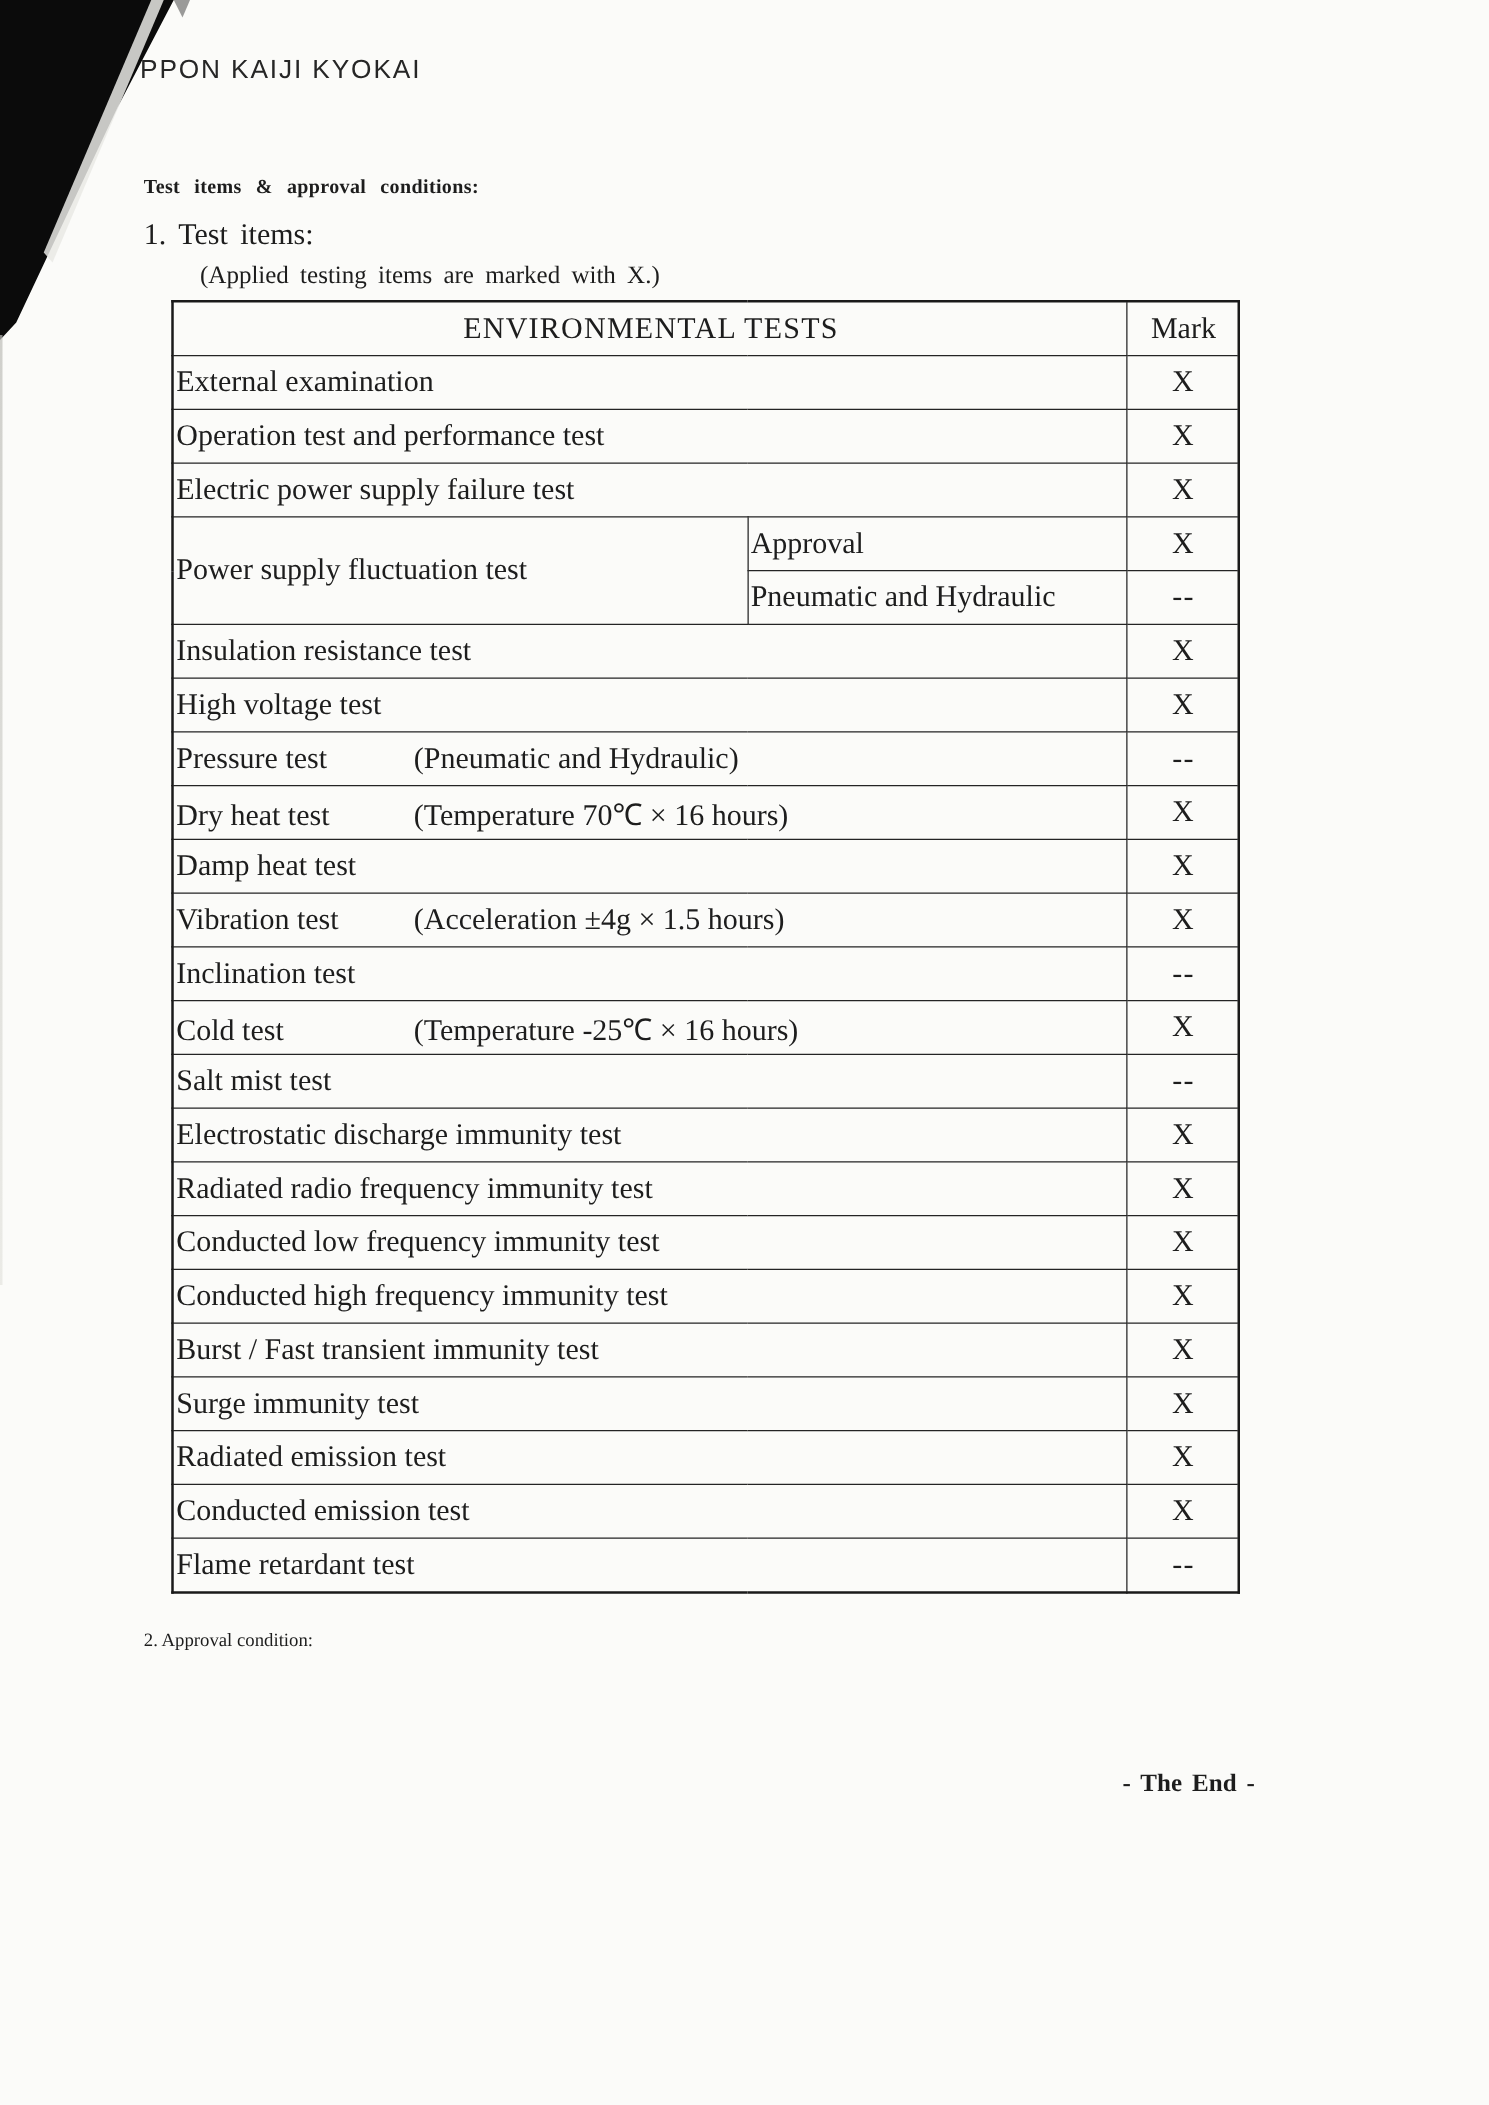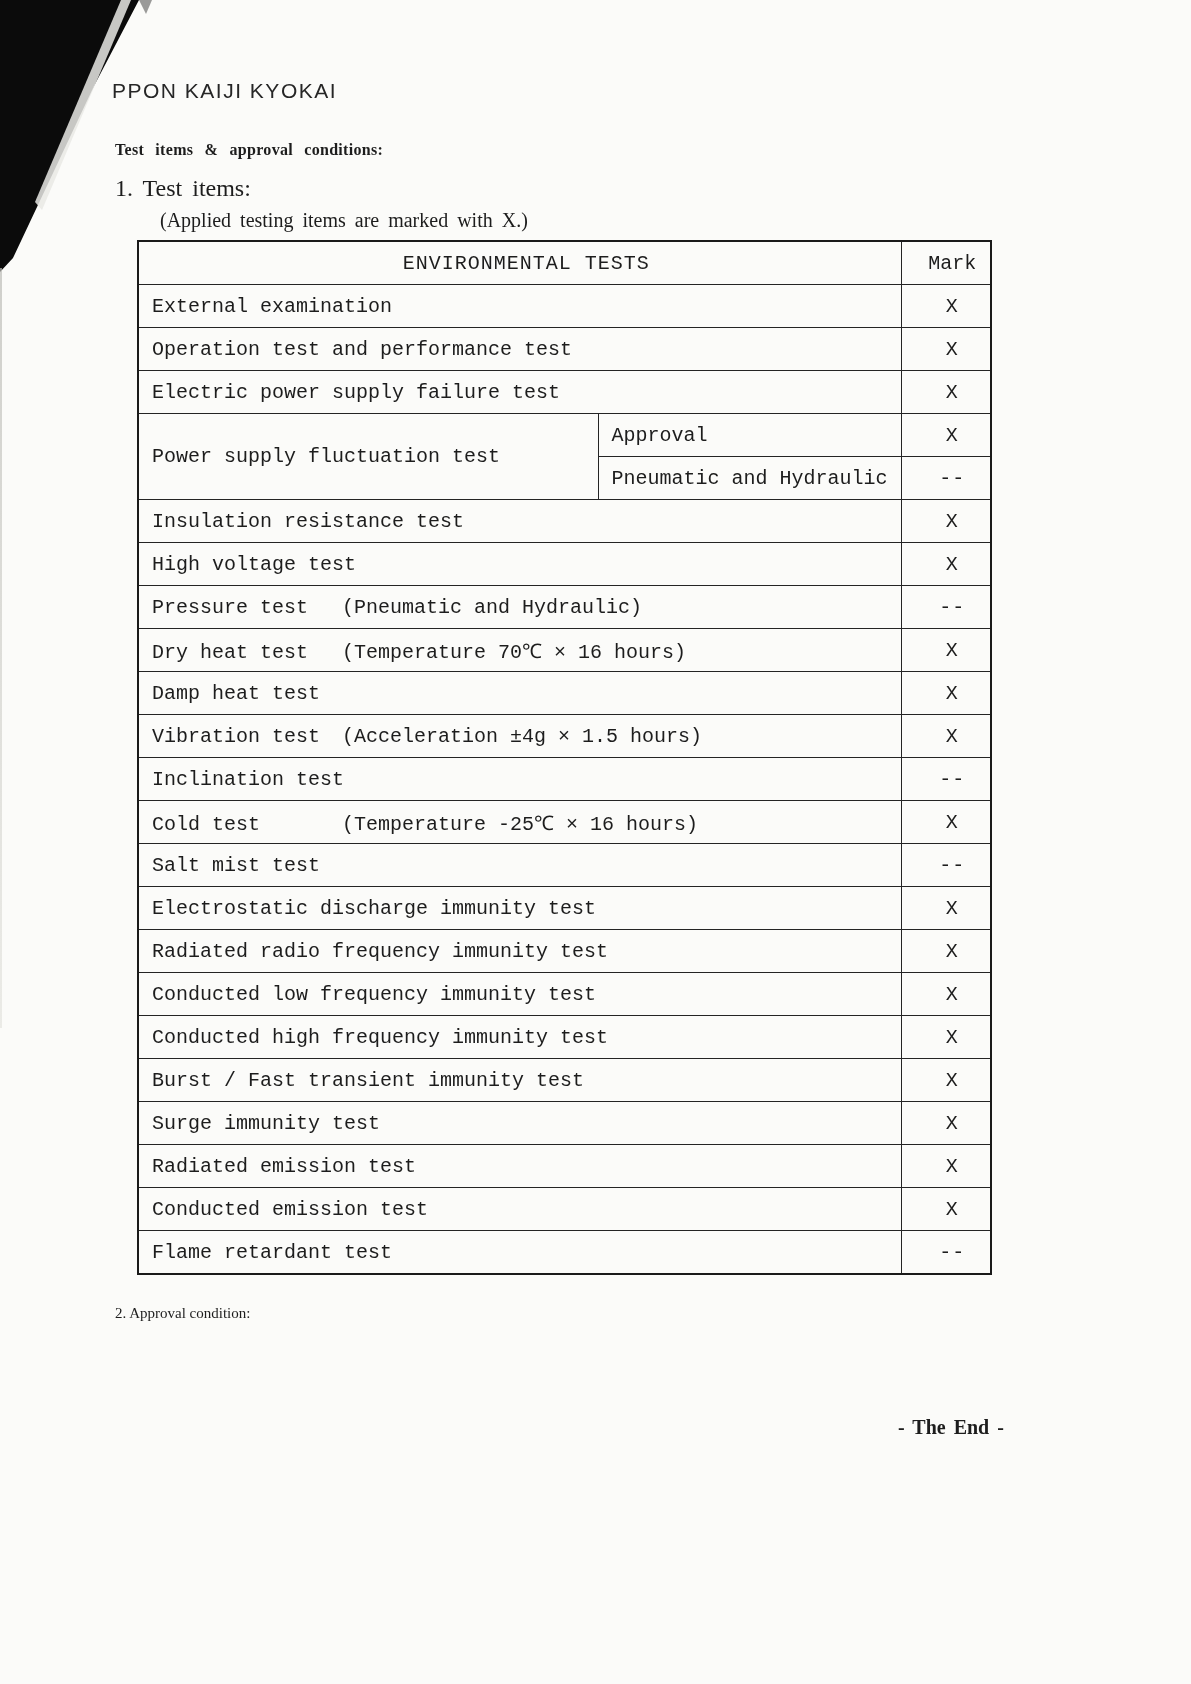--- a/index.html
+++ b/index.html
@@ -13,21 +13,21 @@
     overflow:hidden;
   }
   .corner-artifact { position:absolute; top:0; left:0; }
   .left-scan-edge {
     position:absolute; left:0; top:268px; width:2px; height:760px;
     background:linear-gradient(#bdbdb8, #e4e4df); opacity:.7;
   }
   .org-name {
     position:absolute; left:112px; top:44px;
     font-family:"Liberation Sans", sans-serif;
-    font-size:21px; letter-spacing:1.5px; color:#262626;margin-top:35px;
+    font-size:21px; letter-spacing:1.5px; color:#262626;
   }
   .sheet-line {
     position:absolute; left:113px; top:80px;
     font-size:20px; letter-spacing:.3px;
   }
   .section-title {
     position:absolute; left:115px; top:141px;
     font-size:16px; font-weight:bold; word-spacing:7px; letter-spacing:.3px;
   }
   .item1-label { position:absolute; left:115px; top:175px; font-size:24px; word-spacing:4px; }
@@ -38,26 +38,25 @@
     width:853px;
     border-collapse:collapse;
     table-layout:fixed;
     background:transparent;
   }
   table.tests, table.tests td {
     border:1.6px solid #242424;
   }
   table.tests { border:2.4px solid #1a1a1a; }
   table.tests td {
-    font-size:20px;
-    padding:0 0 0 13px;
+    font-size:24px;
+    padding:0 0 0 2px;
     vertical-align:middle;
     height:42px;
     overflow:hidden;
-    font-family:Liberation Mono, monospace;
   }
   td.th-tests { text-align:center; font-size:21px; letter-spacing:1px; height:47px; padding:0; }
   td.th-mark  { text-align:center; font-size:20px; height:47px; padding:0; }
   td.mark-cell { text-align:center; padding:0; font-size:20px; letter-spacing:1px; }
   td.sub-cell { padding-left:14px; }
   span.tname { display:inline-block; min-width:190px; }
   span.tdetail { display:inline; }
 
   .item2-label { position:absolute; left:115px; top:1305px; font-size:15px; }
   .item2-text  { position:absolute; left:140px; top:1343px; font-size:20px; word-spacing:2px; }

